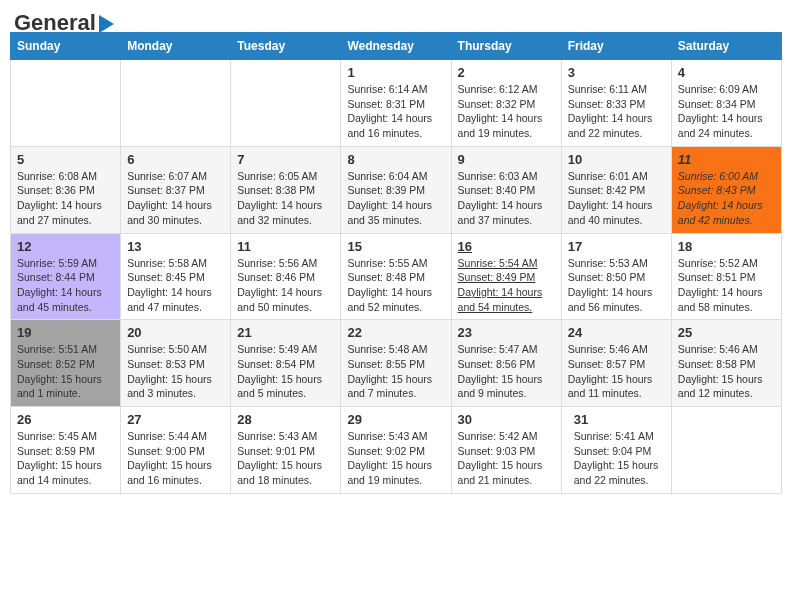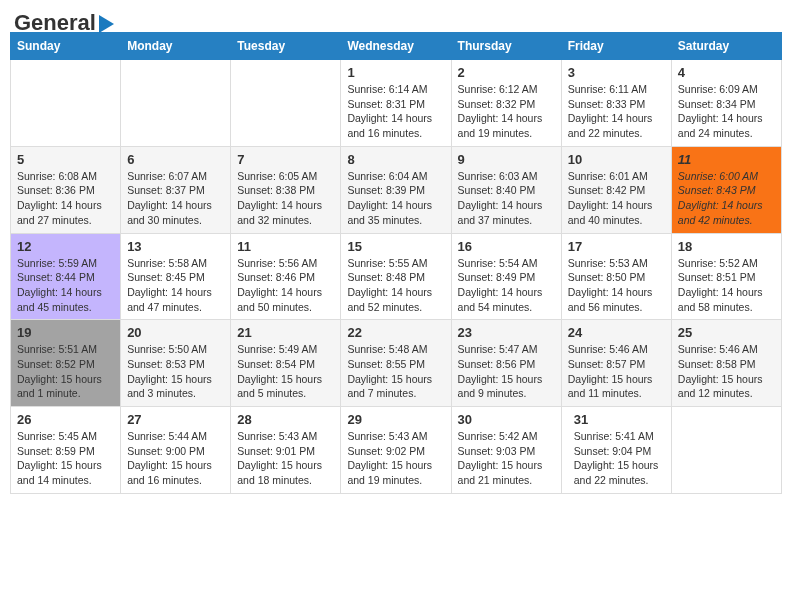--- a/index.html
+++ b/index.html
@@ -160,21 +160,21 @@
           <div class="cell-content">Sunrise: 5:58 AM<br>Sunset: 8:45 PM<br>Daylight: 14 hours and 47 minutes.</div>
         </td>
         <td style="background-color: rgb(255, 255, 255);">
           <span class="day-num">11</span>
           <div class="cell-content">Sunrise: 5:56 AM<br>Sunset: 8:46 PM<br>Daylight: 14 hours and 50 minutes.</div>
         </td>
         <td style="background-color: rgb(255, 255, 255); margin-top: 24px;">
           <span class="day-num">15</span>
           <div class="cell-content">Sunrise: 5:55 AM<br>Sunset: 8:48 PM<br>Daylight: 14 hours and 52 minutes.</div>
         </td>
-        <td style="background-color: rgb(255, 255, 255);">
+        <td style="background-color: rgb(255, 255, 255); text-decoration: underline;">
           <span class="day-num">16</span>
           <div class="cell-content">Sunrise: 5:54 AM<br>Sunset: 8:49 PM<br>Daylight: 14 hours and 54 minutes.</div>
         </td>
         <td style="background-color: rgb(255, 255, 255);">
           <span class="day-num">17</span>
           <div class="cell-content">Sunrise: 5:53 AM<br>Sunset: 8:50 PM<br>Daylight: 14 hours and 56 minutes.</div>
         </td>
         <td style="background-color: rgb(255, 255, 255); margin-left: 20px;">
           <span class="day-num">18</span>
           <div class="cell-content">Sunrise: 5:52 AM<br>Sunset: 8:51 PM<br>Daylight: 14 hours and 58 minutes.</div>

